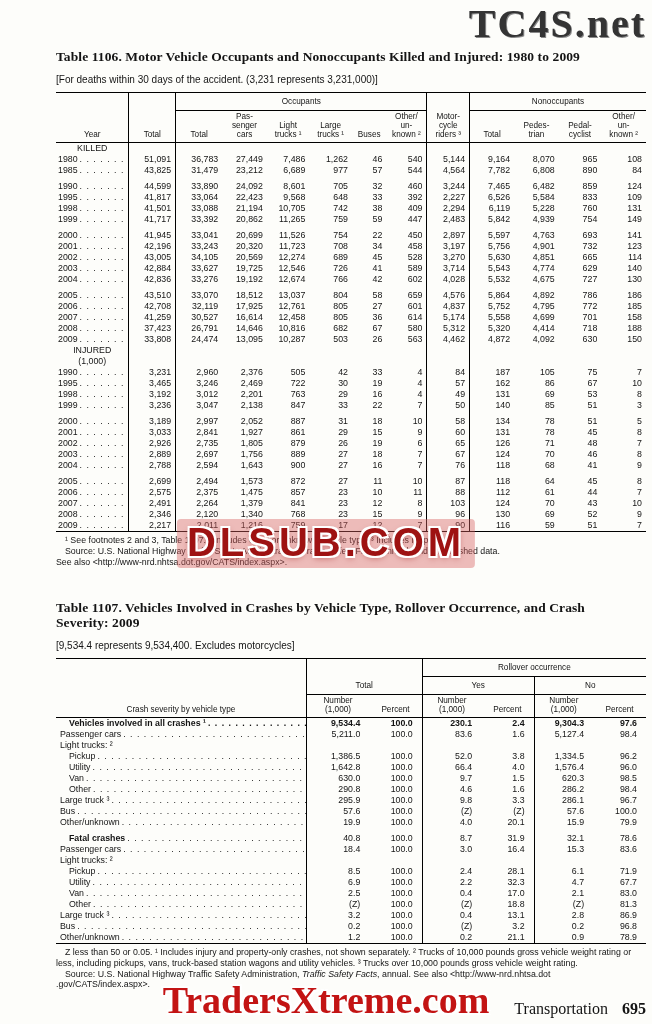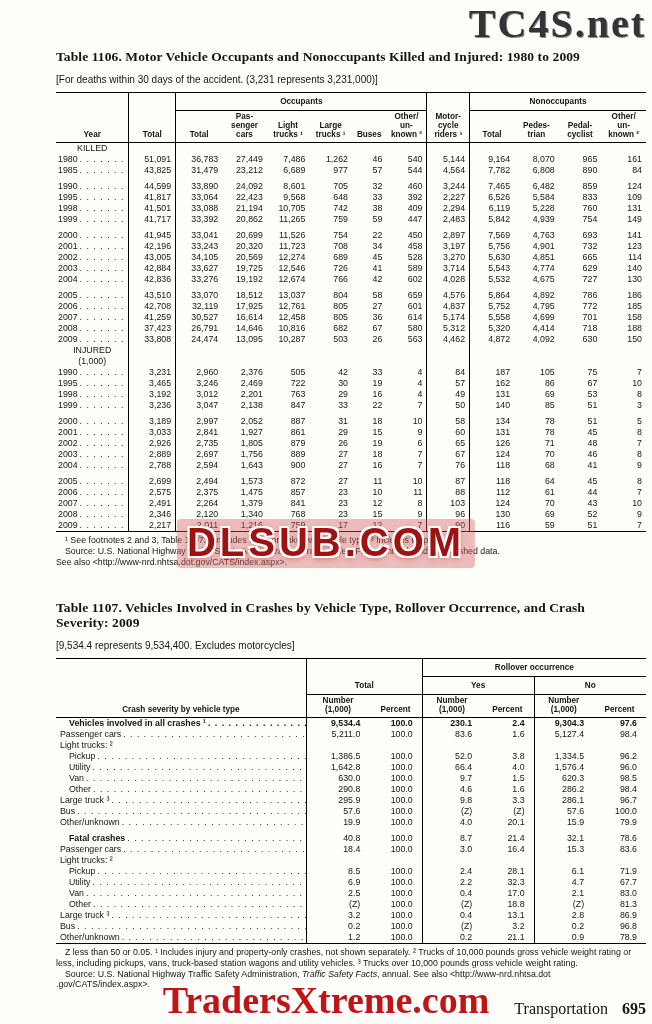--- a/index.html
+++ b/index.html
@@ -6,21 +6,21 @@
   body{width:652px;height:1024px;position:relative;background:#fdfdfa;color:#141414;
        font-family:"Liberation Sans",sans-serif;overflow:hidden;}
   .page{position:absolute;left:56px;top:40px;width:590px;}
   .title{font-family:"Liberation Serif",serif;font-size:13.5px;line-height:15.5px;
          font-weight:bold;max-width:545px;letter-spacing:.1px;}
   .t2{margin-top:32px;}
   .note{font-size:10px;margin:4px 0 7px;}
 
   table.dt{border-collapse:collapse;table-layout:fixed;width:100%;
            border-top:1px solid #000;border-bottom:1px solid #000;}
-  .dt th{font-weight:bold;font-size:8.2px;line-height:9.2px;text-align:center;
+  .dt th{font-weight:normal;font-size:8.2px;line-height:9.2px;text-align:center;
          vertical-align:bottom;white-space:pre-line;padding:1px 1px 3px;}
   .dt td{font-size:8.8px;line-height:11px;height:11px;padding:0;vertical-align:middle;overflow:hidden;}
   .bl{border-left:1px solid #000;}
   .hbot{border-bottom:1px solid #000;}
   .gh{border-bottom:1px solid #000;vertical-align:middle;padding:2px 0;height:13px;}
   .vmid{vertical-align:middle;}
   td.num{text-align:right;padding-right:4px;}
   #t1107 td.num{padding-right:9px;}
   .lw{display:flex;align-items:baseline;overflow:hidden;}
   .lbl{white-space:nowrap;}
@@ -131,21 +131,21 @@
           <td class="bl num">36,783</td>
           <td class="num">27,449</td>
           <td class="num">7,486</td>
           <td class="num">1,262</td>
           <td class="num">46</td>
           <td class="num">540</td>
           <td class="bl num">5,144</td>
           <td class="bl num">9,164</td>
           <td class="num">8,070</td>
           <td class="num">965</td>
-          <td class="num">161</td>
+          <td class="num">108</td>
         </tr>
         <tr>
           <td class="ycell">
             <div class="lw" style="padding-left: 2px;">
               <span class="lbl">1985</span>
               <span class="dots">. . . . . . . . . . . . . . . . . . . . . . . . . . . . . . . . . . . . . . . . . . . . . . . . . . . . . . . .</span>
             </div>
           </td>
           <td class="bl num">43,825</td>
           <td class="bl num">31,479</td>
@@ -278,21 +278,21 @@
             </div>
           </td>
           <td class="bl num">41,945</td>
           <td class="bl num">33,041</td>
           <td class="num">20,699</td>
           <td class="num">11,526</td>
           <td class="num">754</td>
           <td class="num">22</td>
           <td class="num">450</td>
           <td class="bl num">2,897</td>
-          <td class="bl num">7,569</td>
+          <td class="bl num">5,597</td>
           <td class="num">4,763</td>
           <td class="num">693</td>
           <td class="num">141</td>
         </tr>
         <tr>
           <td class="ycell">
             <div class="lw" style="padding-left: 2px;">
               <span class="lbl">2001</span>
               <span class="dots">. . . . . . . . . . . . . . . . . . . . . . . . . . . . . . . . . . . . . . . . . . . . . . . . . . . . . . . .</span>
             </div>
@@ -1007,21 +1007,21 @@
         <tr class="lbold">
           <td class="lcell">
             <div class="lw" style="padding-left: 13px;">
               <span class="lbl">Fatal crashes</span>
               <span class="dots">. . . . . . . . . . . . . . . . . . . . . . . . . . . . . . . . . . . . . . . . . . . . . . . . . . . . . . . .</span>
             </div>
           </td>
           <td class="bl num">40.8</td>
           <td class="num">100.0</td>
           <td class="bl num">8.7</td>
-          <td class="num">21.4</td>
+          <td class="num">31.9</td>
           <td class="bl num">32.1</td>
           <td class="num">78.6</td>
         </tr>
         <tr>
           <td class="lcell">
             <div class="lw" style="padding-left: 4px;">
               <span class="lbl">Passenger cars</span>
               <span class="dots">. . . . . . . . . . . . . . . . . . . . . . . . . . . . . . . . . . . . . . . . . . . . . . . . . . . . . . . .</span>
             </div>
           </td>

